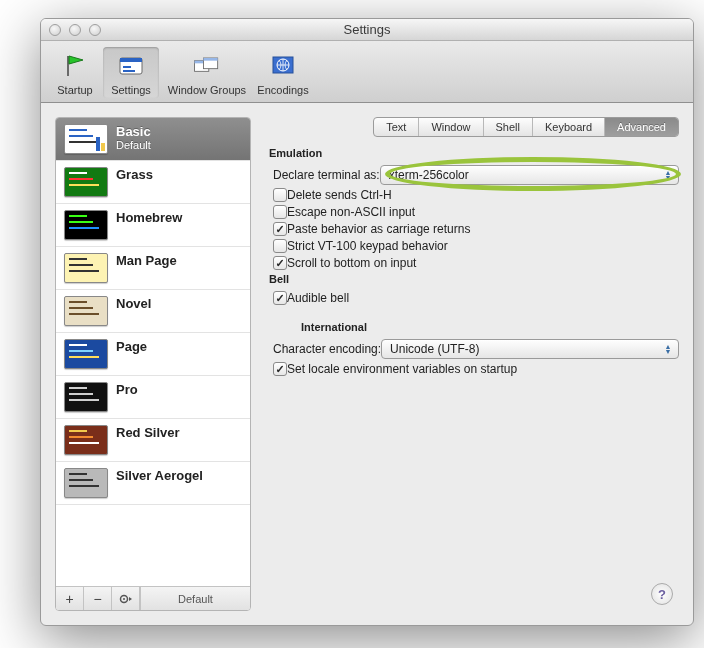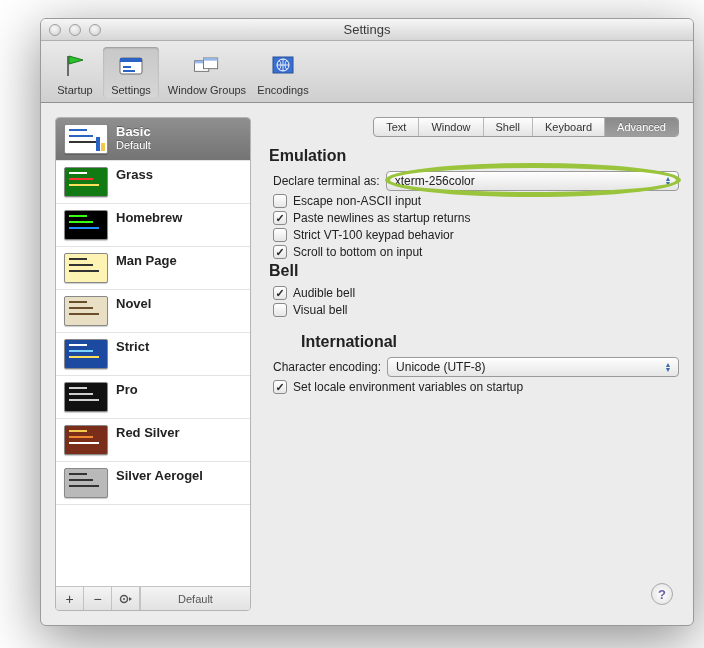--- a/index.html
+++ b/index.html
@@ -34,22 +34,22 @@
 .sf-btn { width: 28px; border-right: 1px solid #c3c3c3; display:flex; align-items:center; justify-content:center; font-size:14px; color:#444; }
 .sf-default { flex:1; display:flex; align-items:center; justify-content:center; font-size:11px; color:#555; border-left:1px solid #c3c3c3; }
 
 .content { flex: 1; background: #ececec; position: relative; }
 .tabs { display: flex; justify-content: flex-end; margin-bottom: 10px; }
 .tabrow { display:flex; border: 1px solid #9b9b9b; border-radius: 4px; overflow:hidden; background: linear-gradient(#fdfdfd,#e4e4e4); height: 20px; }
 .tab { padding: 0 12px; font-size: 11px; display:flex; align-items:center; border-right:1px solid #b8b8b8; color:#333; }
 .tab:last-child { border-right:none; }
 .tab.active { background: linear-gradient(#8a8a8a,#9e9e9e); color:#fff; text-shadow: 0 -1px 0 rgba(0,0,0,0.3); }
 
-.section-title { font-size: 16px; font-weight: bold; color: #222; margin: 8px 0 6px 4px; }
-.row { display:flex; align-items:center; gap:6px; margin: 3px 0 3px 8px; font-size: 12px; color:#222; }
+.section-title { font-size: 11px; font-weight: bold; color: #222; margin: 8px 0 6px 4px; }
+.row { display:flex; align-items:center; gap:0; margin: 3px 0 3px 8px; font-size: 12px; color:#222; }
 .row label { font-size: 12px; }
 .checkbox { width: 14px; height: 14px; border: 1px solid #8a8a8a; border-radius: 3px; background: linear-gradient(#fff,#e6e6e6); display:flex; align-items:center; justify-content:center; flex-shrink:0; }
 .checkbox.checked::after { content:"✓"; font-size:11px; color:#2a2a2a; font-weight:bold; line-height:1; }
 
 .select { height: 20px; border:1px solid #9a9a9a; border-radius: 4px; background: linear-gradient(#fefefe,#e6e6e6); display:flex; align-items:center; padding: 0 18px 0 8px; font-size: 12px; position:relative; min-width: 150px; box-shadow: 0 1px 0 rgba(255,255,255,0.6) inset; }
 .select .arrows { position:absolute; right:4px; top:2px; bottom:2px; width:12px; display:flex; flex-direction:column; align-items:center; justify-content:center; font-size:7px; color:#3a6ea5; line-height:5px; }
 
 .highlight-ring { position:absolute; border: 5px solid #9ac43c; border-radius: 50%; pointer-events:none; }
 
 .help { position:absolute; bottom: 6px; right: 6px; width: 22px; height:22px; border-radius:50%; border:1px solid #aaa; background: radial-gradient(#fff,#e0e0e0); display:flex; align-items:center; justify-content:center; font-size:13px; color:#6b5fa0; font-weight:bold; }
@@ -172,21 +172,21 @@
                 <div class="pname">Novel</div>
               </div>
             </div>
             <div class="profile">
               <div class="thumb" style="background: rgb(27, 74, 160);">
                 <div class="line" style="top: 4px; width: 18px; background: rgb(255, 255, 255);"></div>
                 <div class="line" style="top: 10px; width: 24px; background: rgb(127, 211, 255);"></div>
                 <div class="line" style="top: 16px; width: 30px; background: rgb(255, 222, 89);"></div>
               </div>
               <div>
-                <div class="pname">Strict</div>
+                <div class="pname">Page</div>
               </div>
             </div>
             <div class="profile">
               <div class="thumb" style="background: rgb(17, 17, 17);">
                 <div class="line" style="top: 4px; width: 18px; background: rgb(208, 208, 208);"></div>
                 <div class="line" style="top: 10px; width: 24px; background: rgb(208, 208, 208);"></div>
                 <div class="line" style="top: 16px; width: 30px; background: rgb(208, 208, 208);"></div>
               </div>
               <div>
                 <div class="pname">Pro</div>
@@ -243,45 +243,45 @@
         <span class="form-label">Declare terminal as:</span>
         <div class="select" style="flex:1;">
           <span>xterm-256color</span>
           <div class="arrows">▲<br>▼</div>
         </div>
         <div class="highlight-ring" style="left:112px; top:-8px; width:296px; height:34px;"></div>
       </div>
       <div id="emulation-opts">
             <div class="row">
               <div class="checkbox"></div>
+              <label>Delete sends Ctrl-H</label>
+            </div>
+            <div class="row">
+              <div class="checkbox"></div>
               <label>Escape non-ASCII input</label>
             </div>
             <div class="row">
               <div class="checkbox checked"></div>
-              <label>Paste newlines as startup returns</label>
+              <label>Paste behavior as carriage returns</label>
             </div>
             <div class="row">
               <div class="checkbox"></div>
               <label>Strict VT-100 keypad behavior</label>
             </div>
             <div class="row">
               <div class="checkbox checked"></div>
               <label>Scroll to bottom on input</label>
             </div>
           </div>
 
       <div class="section-title indented" style="margin-top:2px;">Bell</div>
       <div id="bell-opts">
             <div class="row">
               <div class="checkbox checked"></div>
               <label>Audible bell</label>
-            </div>
-            <div class="row">
-              <div class="checkbox"></div>
-              <label>Visual bell</label>
             </div>
           </div>
 
       <div class="section-title indented" style="margin-top:16px;padding-left:32px;">International</div>
       <div class="row">
         <span class="form-label">Character encoding:</span>
         <div class="select" style="flex:1;">
           <span>Unicode (UTF-8)</span>
           <div class="arrows">▲<br>▼</div>
         </div>

